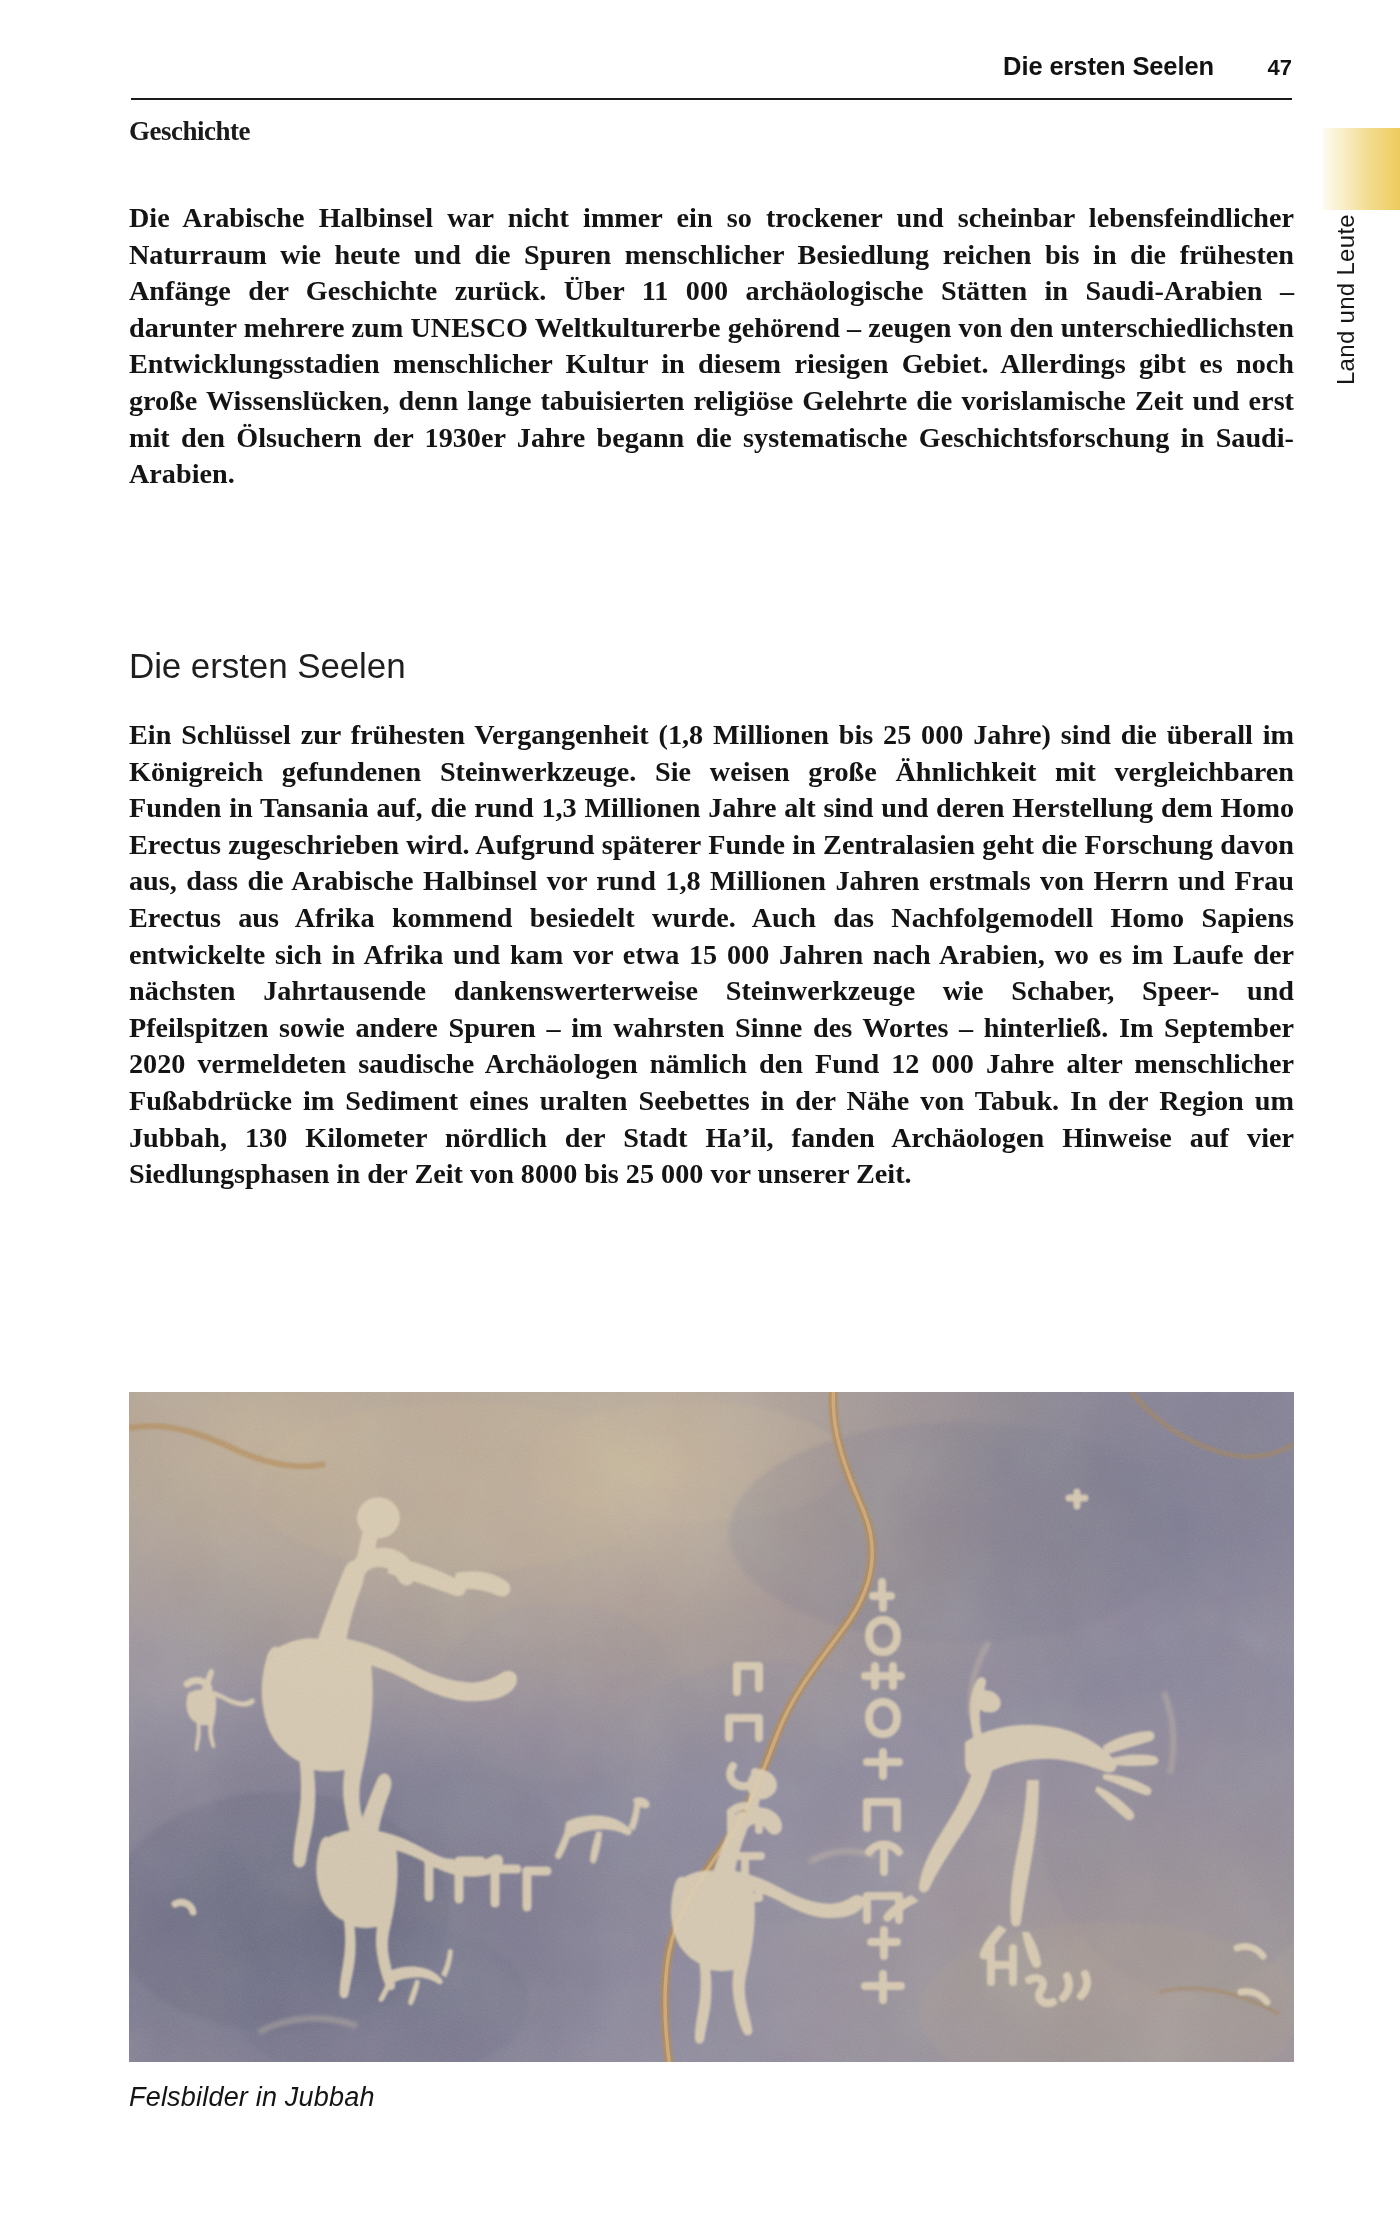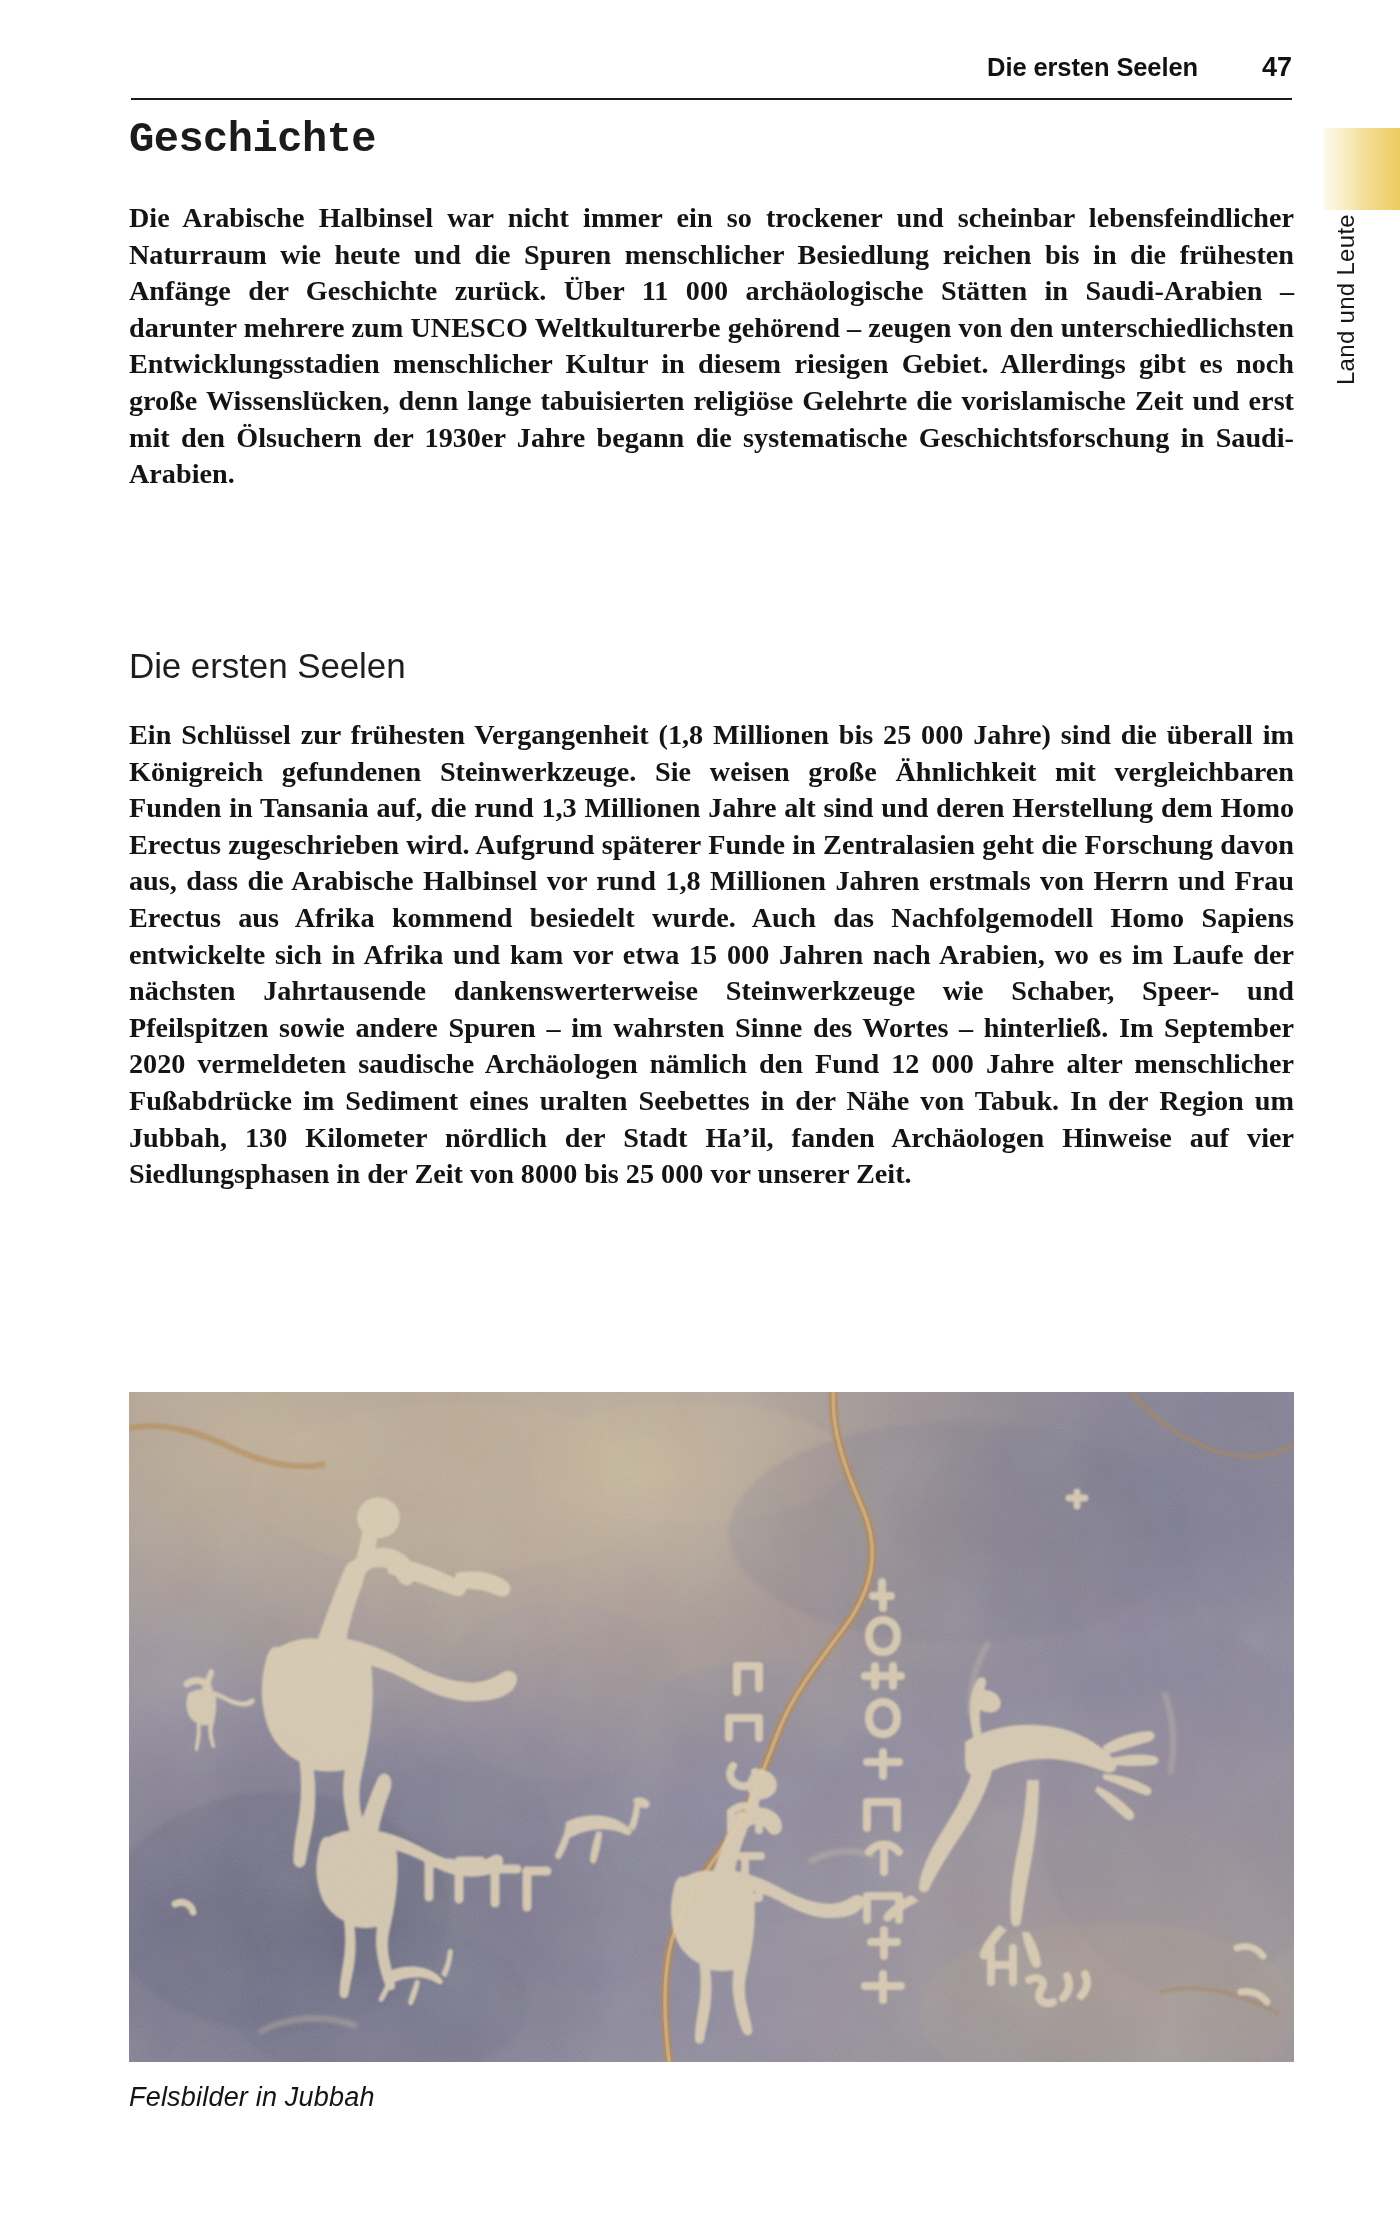--- a/index.html
+++ b/index.html
@@ -38,26 +38,25 @@
     gap: 44px;
     font-family: "Liberation Sans", sans-serif;
   }
   .rh-title {
     font-size: 25.5px;
     font-weight: bold;
     letter-spacing: -0.1px;
     color: #121212;
   }
   .rh-page {
-    font-size: 27px;
+    font-size: 22px;
     font-weight: bold;
     color: #121212;
     min-width: 34px;
     text-align: right;
-    margin-left: 16px;
   }
   .rule {
     position: absolute;
     left: 131px;
     top: 98px;
     width: 1161px;
     height: 2px;
     background: #1a1a1a;
   }
 
@@ -90,22 +89,22 @@
     letter-spacing: 0.3px;
     color: #161616;
     white-space: nowrap;
   }
 
   
   .h1 {
     position: absolute;
     left: 129px;
     top: 116px;
-    font-family: Liberation Mono, monospace;
-    font-size: 42px;
+    font-family: Liberation Serif, serif;
+    font-size: 27px;
     font-weight: bold;
     letter-spacing: -0.5px;
     color: #1b1b1b;
     margin: 0;
   }
   .h2 {
     position: absolute;
     left: 129px;
     top: 646px;
     font-family: "Liberation Sans", sans-serif;

